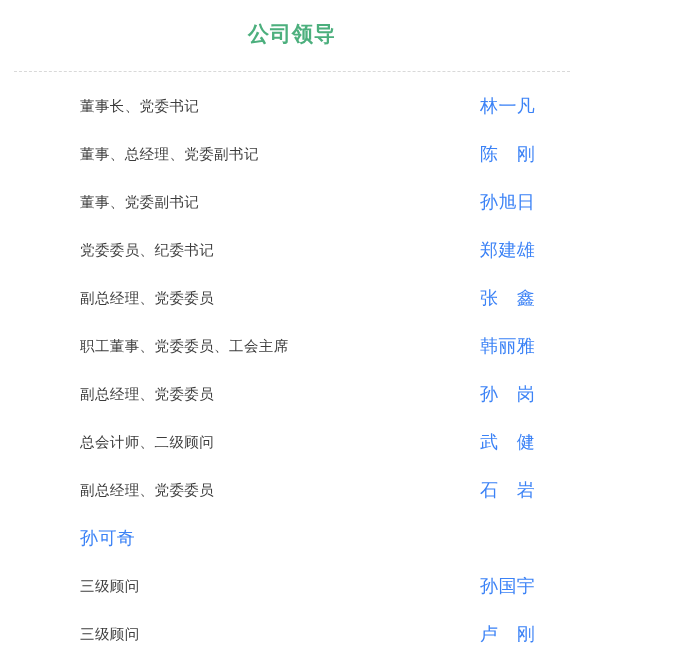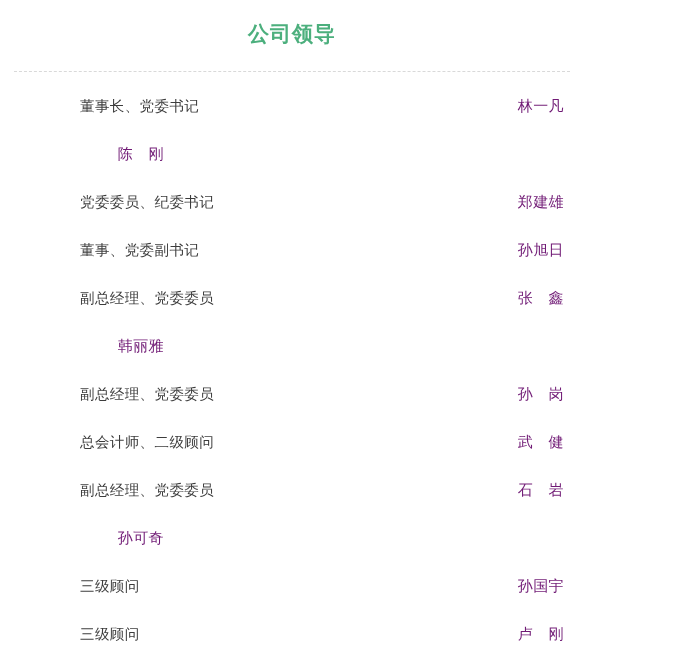--- a/index.html
+++ b/index.html
@@ -52,23 +52,23 @@
     flex: 0 0 auto;
     width: 400px;
     font-size: 14.5px;
     color: #3c3c3c;
     letter-spacing: 0.4px;
     white-space: nowrap;
   }
   .leader-name {
     flex: 0 0 auto;
     width: 84px;
-    text-align: right;
-    font-size: 15px;
-    color: #701a75;
+    text-align: left;
+    font-size: 18px;
+    color: #3b82f6;
     letter-spacing: 0.4px;
     white-space: nowrap;
   }
 </style>
 </head>
 <body>
 
 <div class="page">
 
   <div class="page-title">公司领导</div>
@@ -76,39 +76,41 @@
   <div class="divider"></div>
 
   <div class="leader-list">
 
     <div class="leader-row">
       <div class="leader-title">董事长、党委书记</div>
       <div class="leader-name">林一凡</div>
     </div>
 
     <div class="leader-row">
+      <div class="leader-title">董事、总经理、党委副书记</div>
       <div class="leader-name">陈　刚</div>
+    </div>
+
+    <div class="leader-row">
+      <div class="leader-title">董事、党委副书记</div>
+      <div class="leader-name">孙旭日</div>
     </div>
 
     <div class="leader-row">
       <div class="leader-title">党委委员、纪委书记</div>
       <div class="leader-name">郑建雄</div>
     </div>
 
     <div class="leader-row">
-      <div class="leader-title">董事、党委副书记</div>
-      <div class="leader-name">孙旭日</div>
-    </div>
-
-    <div class="leader-row">
       <div class="leader-title">副总经理、党委委员</div>
       <div class="leader-name">张　鑫</div>
     </div>
 
     <div class="leader-row">
+      <div class="leader-title">职工董事、党委委员、工会主席</div>
       <div class="leader-name">韩丽雅</div>
     </div>
 
     <div class="leader-row">
       <div class="leader-title">副总经理、党委委员</div>
       <div class="leader-name">孙　岗</div>
     </div>
 
     <div class="leader-row">
       <div class="leader-title">总会计师、二级顾问</div>

